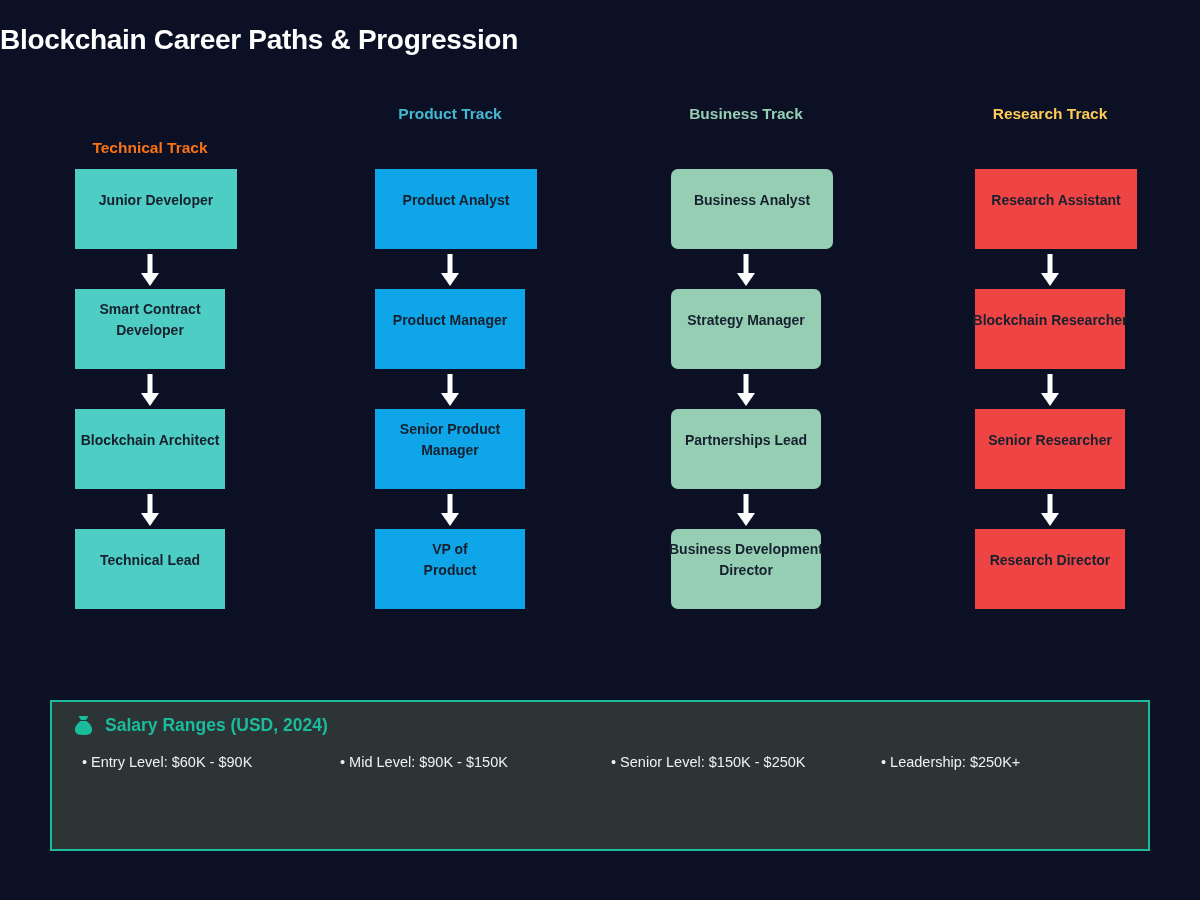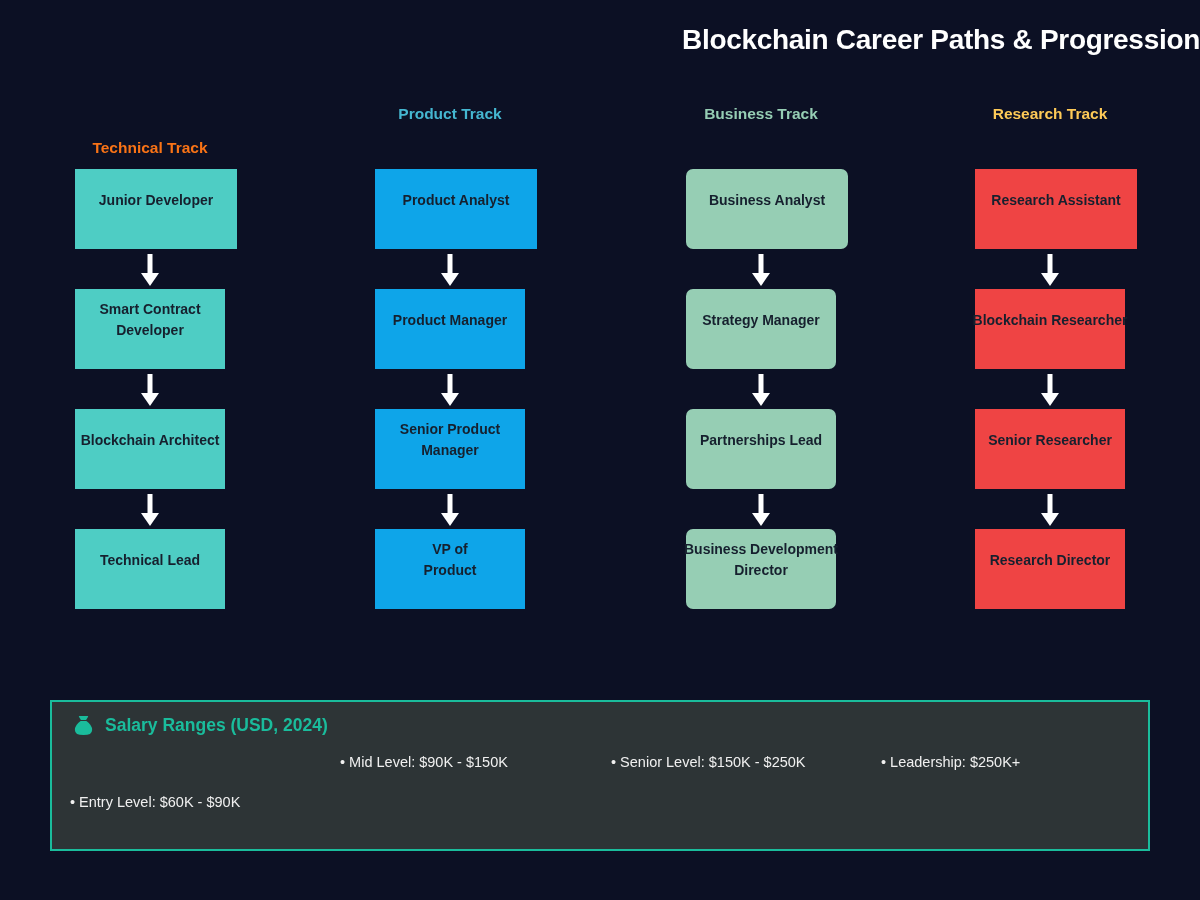--- a/index.html
+++ b/index.html
@@ -3,26 +3,26 @@
 <meta charset="utf-8">
 <style>
   html, body { margin: 0; padding: 0; background: #0c1024; }
   .canvas {
     position: relative; width: 1200px; height: 900px;
     background: #0c1024; overflow: hidden;
     font-family: "Liberation Sans", sans-serif;
   }
   .title {
     position: absolute; top: 24px; left: 0; width: 1200px;
-    text-align: right; color: #ffffff; font-size: 28px; font-weight: bold;
+    text-align: left; color: #ffffff; font-size: 28px; font-weight: bold;
     letter-spacing: -0.3px; line-height: 32px;
   }
   .track { position: absolute; top: 0; width: 300px; height: 700px; }
   .track.t0 { left: 0; }    .track.t1 { left: 300px; text-decoration: underline; }
-  .track.t2 { left: 611px; } .track.t3 { left: 900px; }
+  .track.t2 { left: 596px; } .track.t3 { left: 900px; }
   .track-name {
     position: absolute; top: 104px; left: 0; width: 300px;
     text-align: center; font-size: 15.5px; font-weight: bold; line-height: 20px;
   }
   .t0 .track-name { color: #f97316; margin-top: 34px; }
   .t1 .track-name { color: #45b7d1; }
   .t2 .track-name { color: #96ceb4; }
   .t3 .track-name { color: #feca57; }
   .node {
     position: absolute; left: 75px; width: 150px; height: 80px;
@@ -50,21 +50,21 @@
   .salary-header {
     position: absolute; left: 20px; top: 10px; height: 26px;
     display: flex; align-items: center; gap: 10px;
     color: #1abc9c; font-size: 17.5px; font-weight: bold;
   }
   .salary-items { position: absolute; left: 0; top: 50px; width: 100%; height: 20px; }
   .salary-item {
     position: absolute; top: 0; color: #f0f0f0; font-size: 14.5px;
     line-height: 20px; white-space: pre;
   }
-  .salary-item.i0 { left: 18px; margin-top: 40px; }
+  .salary-item.i0 { left: 30px; }
   .salary-item.i1 { left: 288px; }
   .salary-item.i2 { left: 559px; }
   .salary-item.i3 { left: 829px; }
   .salary-note {
     position: absolute; left: 18px; top: 104px;
     color: #f0f0f0; font-size: 14.5px; line-height: 20px;
   }
 </style>
 </head>
 <body>

